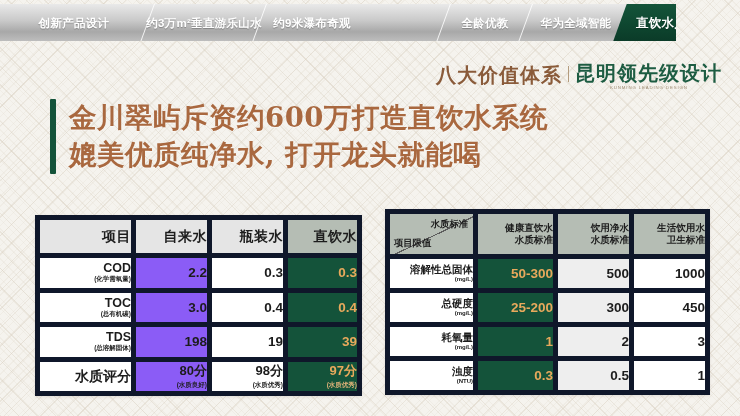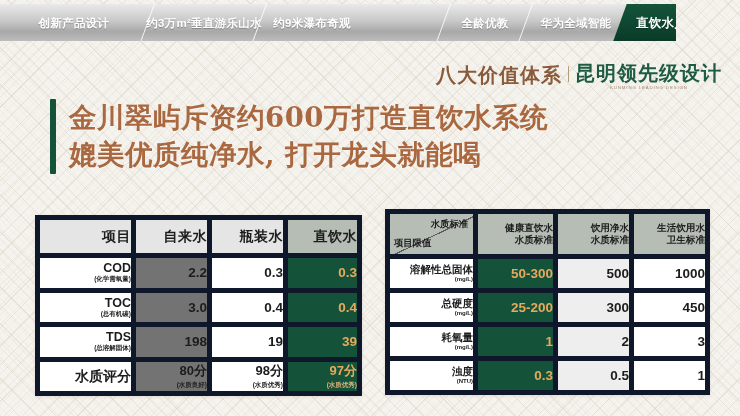--- a/index.html
+++ b/index.html
@@ -107,21 +107,21 @@
   .tbl .sub { display:block; font-size:6.5px; font-weight:bold; margin-top:1px; }
 
   
   #tbl-left { left:35px; top:215px; width:322px; height:176px; }
   #tbl-left th {
     background:#e5e5e5; height:38px; font-size:14px; letter-spacing:.5px; color:#1d1d1d;
   }
   #tbl-left td { height:34.5px; font-size:13.5px; }
   #tbl-left td.label { font-size:12.5px; line-height:1.05; }
   #tbl-left td.label .sub { font-size:6.5px; }
-  #tbl-left td.alt { background:#737373; }
+  #tbl-left td.alt { background:#8b5cf6; }
   #tbl-left td.hl {
     background:#14533a; color:#e8a95c;
   }
   #tbl-left td.hl .sub { color:#e3b37a; }
   #tbl-left th.hl-h { background:#b5bdb4; }
   #tbl-left tr.score td { font-size:13px; }
   #tbl-left tr.score td.label { font-size:14px; }
 
   
   #tbl-right { left:385px; top:209px; width:320px; height:182px; }

